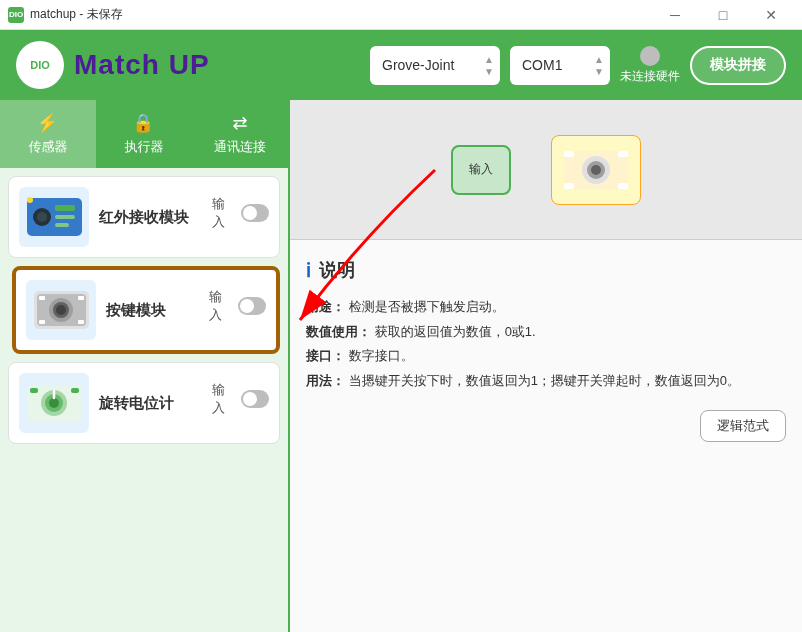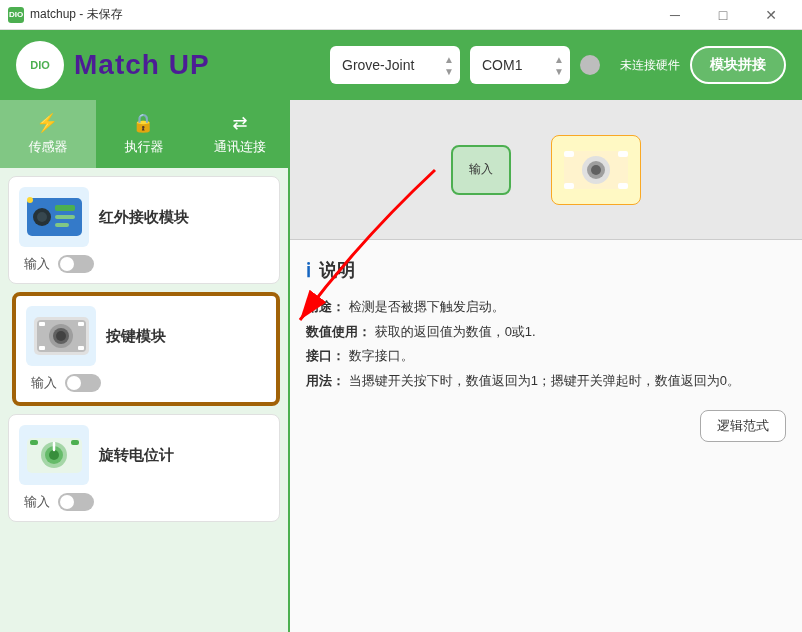--- a/index.html
+++ b/index.html
@@ -54,22 +54,22 @@
       cursor: pointer;
       min-width: 130px;
     }
     .select-wrapper .arrows {
       position: absolute; right: 6px; top: 50%; transform: translateY(-50%);
       display: flex; flex-direction: column; gap: 1px;
       color: #999; font-size: 10px;
     }
 
     .connect-status {
-      display: flex; flex-direction: row; align-items: center;
-      color: white; font-size: 12px; gap: 20px;
+      display: flex; flex-direction: column; align-items: center;
+      color: white; font-size: 12px; gap: 2px;
     }
     .connect-dot { width: 20px; height: 20px; background: #bdbdbd; border-radius: 50%; }
 
     .connect-btn {
       background: #66BB6A;
       border: 2px solid #fff;
       border-radius: 20px;
       color: white;
       font-size: 14px;
       font-weight: bold;
@@ -106,21 +106,21 @@
     .sidebar-tab.active { background: #81C784; }
     .sidebar-tab .tab-icon { font-size: 18px; }
 
     .sidebar-list { overflow-y: auto; flex: 1; }
     .module-item {
       background: white;
       margin: 8px;
       border-radius: 8px;
       padding: 10px;
       display: flex;
-      flex-direction: column;
+      flex-direction: row;
       align-items: flex-start;
       border: 1px solid #e0e0e0;
       cursor: pointer;
       position: relative;
     }
     .module-item.selected { border: 4px solid #a16207; margin-left: 12px; }
     .module-item-header { display: flex; align-items: center; gap: 10px; width: 100%; }
     .module-img {
       width: 70px; height: 60px;
       background: #e3f2fd;

